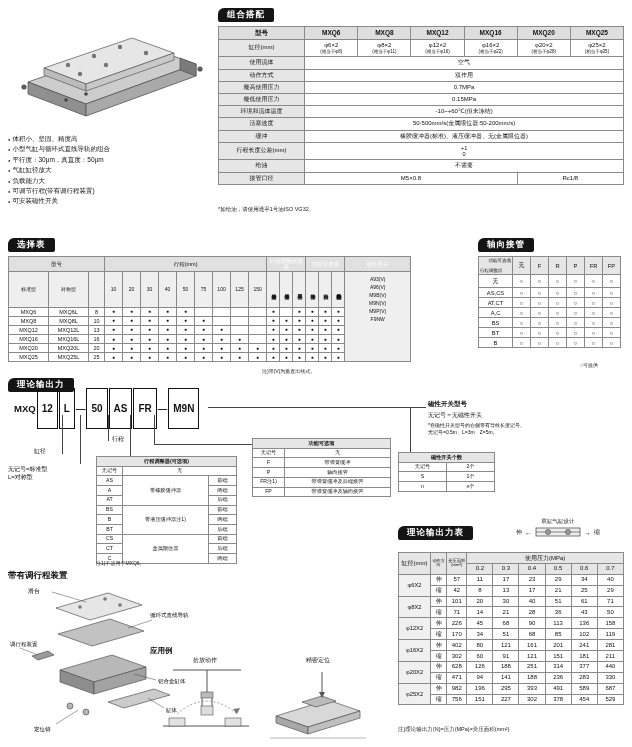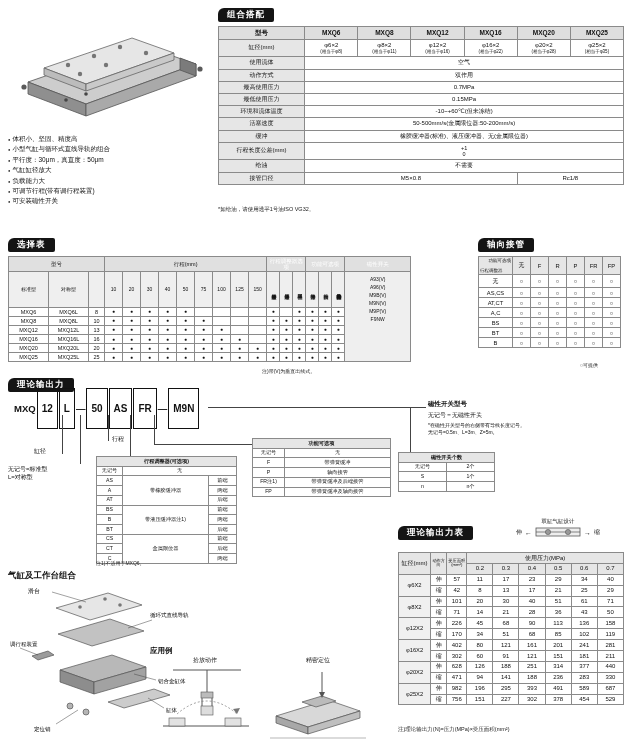--- a/index.html
+++ b/index.html
@@ -623,21 +623,21 @@
           <td>S</td>
           <td>1个</td>
         </tr>
         <tr>
           <td>n</td>
           <td>n个</td>
         </tr>
       </tbody>
     </table>
 
-  <div class="plain-title" style="left:8px;top:570px">气缸及工作台组合</div>
+  <div class="plain-title" style="left:8px;top:570px">带有调行程装置</div>
   <svg class="abs" style="left:8px;top:584px" width="190" height="158" viewBox="0 0 190 158">
     <polygon points="48,24 100,9 134,21 82,36" fill="#e6e6e6" stroke="#555" stroke-width="0.7"></polygon>
     <circle cx="72" cy="23" r="1.8" fill="#777"></circle>
       <circle cx="97" cy="15" r="1.8" fill="#777"></circle>
       <circle cx="112" cy="21" r="1.8" fill="#777"></circle>
     <line x1="78" y1="18" x2="44" y2="8" stroke="#444" stroke-width="0.5"></line>
     <text x="20" y="9" font-size="6">滑台</text>
     <polygon points="50,50 102,35 136,47 84,62" fill="#c2c2c2" stroke="#555" stroke-width="0.7"></polygon>
     <line x1="120" y1="44" x2="144" y2="36" stroke="#444" stroke-width="0.5"></line>
     <text x="142" y="33" font-size="5.5">循环式直线导轨</text>

